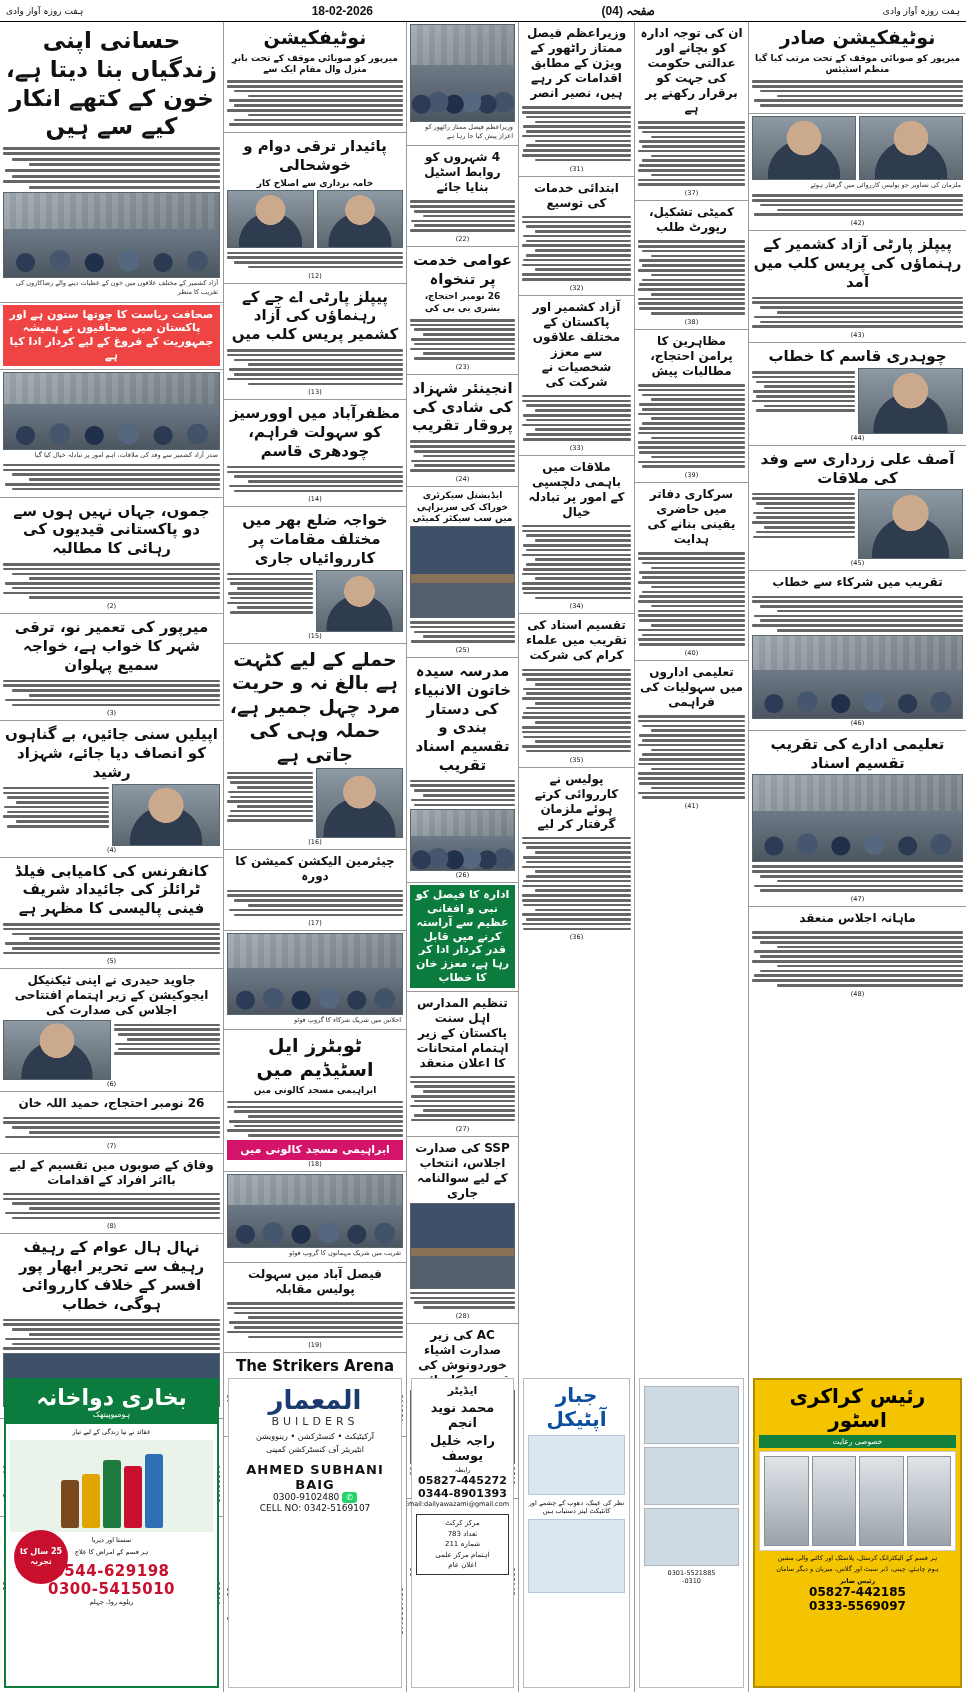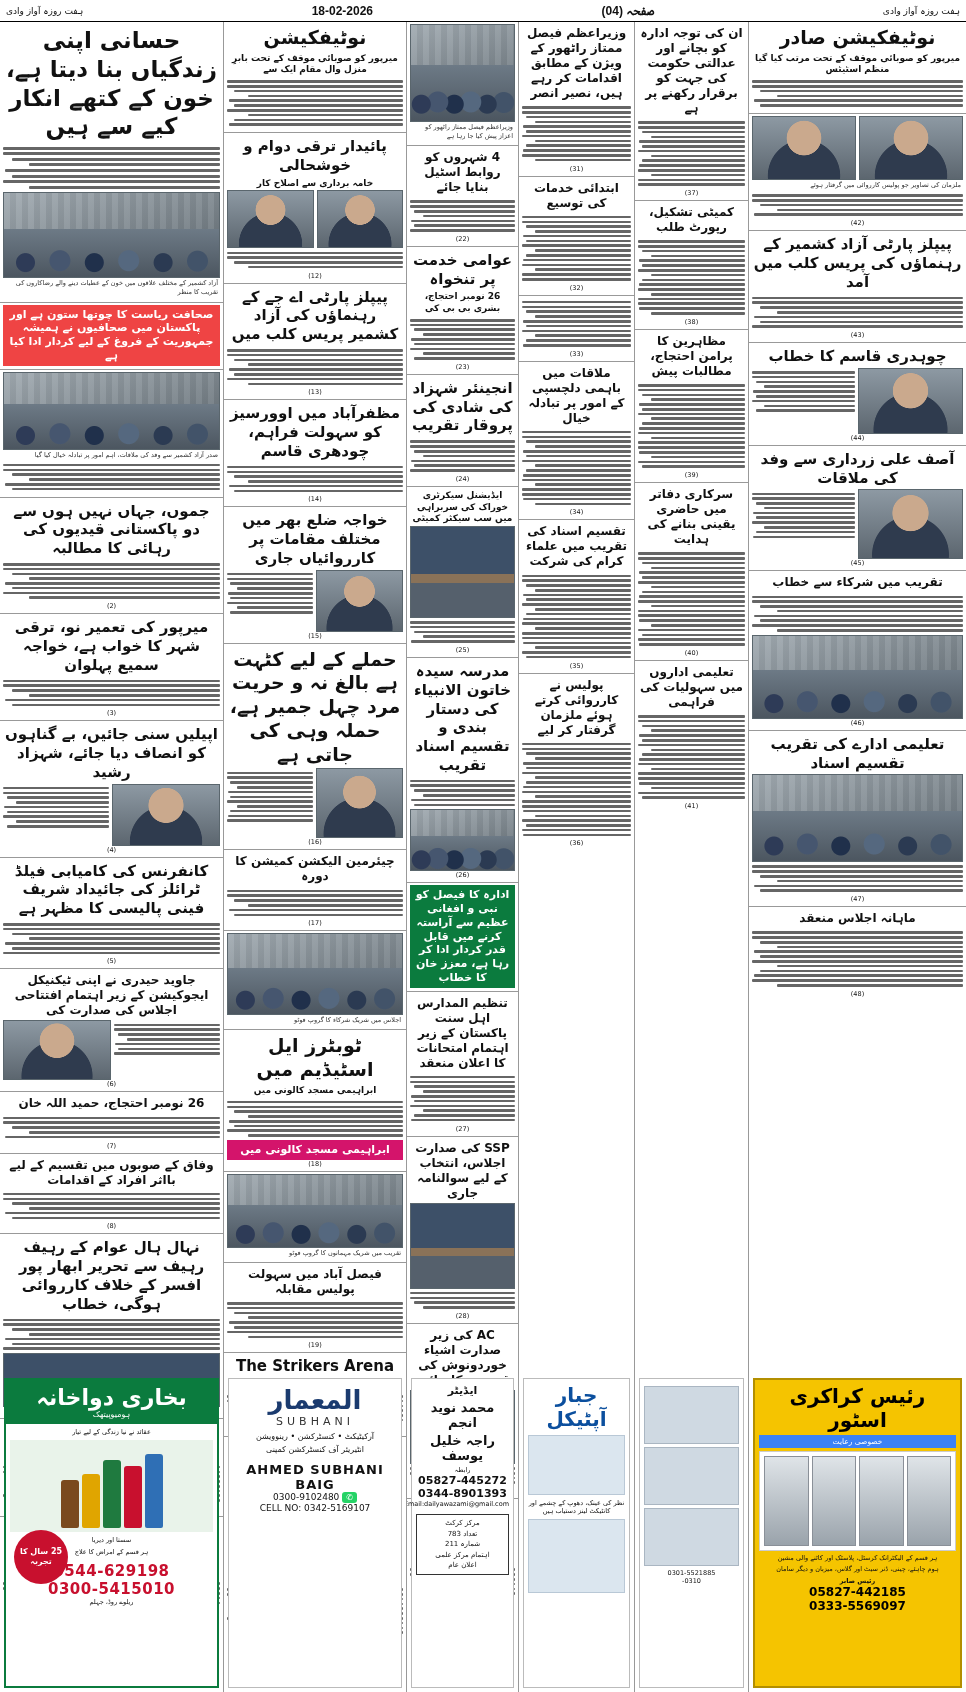--- a/index.html
+++ b/index.html
@@ -126,21 +126,21 @@
   .bottle.b5 { background:#7a4a1e; height:48px; }
   .ad-bukhari .phones { color:#c8102e; font-weight:bold; font-size:15px; text-align:center; letter-spacing:.5px; }
   .redcirc {
     position:absolute; left:8px; top:150px; width:54px; height:54px; border-radius:50%;
     background:#c8102e; color:#fff; font-size:8px; font-weight:bold;
     display:flex; align-items:center; justify-content:center; text-align:center; line-height:1.2;
   }
 
   .ad-rais { background:#f5c400; height:100%; border:2px solid #b38f00; position:relative; padding:4px; }
   .ad-rais .shop { font-size:20px; font-weight:bold; text-align:center; color:#000; }
-  .ad-rais .strip { background:#3b82f6; color:#fff; font-size:7.5px; text-align:center; padding:2px; margin:3px 0; }
+  .ad-rais .strip { background:#15803d; color:#fff; font-size:7.5px; text-align:center; padding:2px; margin:3px 0; }
   .ad-rais .goods { height:100px; background:#fff; border:1px solid #ccc; display:flex; gap:3px; padding:4px; }
   .gbox { flex:1; background:linear-gradient(#dfe4e8,#9aa3ab); border:1px solid #8a9098; }
   .ad-rais .ph-num { text-align:center; font-weight:bold; font-size:12px; color:#000; }
 
   .ad-almar { background:#fff; height:100%; border:1px solid #bbb; text-align:center; padding:6px 4px; }
   .ad-almar .logo { font-size:26px; color:#1b3b6f; font-weight:bold; letter-spacing:1px; }
   .ad-almar .builders { font-size:11px; letter-spacing:4px; color:#333; }
   .ad-almar .line { font-size:8px; margin:4px 0; }
   .ad-almar .name { font-size:13px; font-weight:bold; letter-spacing:1px; margin-top:8px; }
   .ad-almar .contact { font-size:9px; margin-top:0; }
@@ -721,20 +721,21 @@
             <i></i>
             <i></i>
             <i></i>
             <i></i>
             <i></i>
             <i></i>
           </div>
         <div class="tiny center">(32)</div>
       </div>
       <div class="blk">
+        <div class="hl sm">آزاد کشمیر اور پاکستان کے مختلف علاقوں سے معزز شخصیات نے شرکت کی</div>
         <div class="lines short">
             <i></i>
             <i></i>
             <i></i>
             <i></i>
             <i></i>
             <i></i>
             <i></i>
             <i></i>
             <i></i>
@@ -1123,21 +1124,21 @@
           <div>شمارہ 211</div>
           <div>اہتمام مرکز علمی</div>
           <div>اعلان عام</div>
         </div>
       </div>
     </div>
 
     <div class="ad ad5">
       <div class="ad-almar">
         <div class="logo">المعمار</div>
-        <div class="builders">SUBHANI</div>
+        <div class="builders">BUILDERS</div>
         <div class="line">آرکیٹیکٹ • کنسٹرکشن • رینوویشن</div>
         <div class="line">انٹیریئر آف کنسٹرکشن کمپنی</div>
         <div class="name">AHMED SUBHANI BAIG</div>
         <div class="contact">
           <span class="wa">✆</span>
           <span>0300-9102480</span>
         </div>
         <div class="contact">
           <span>CELL NO:</span>
           <span>0342-5169107</span>

